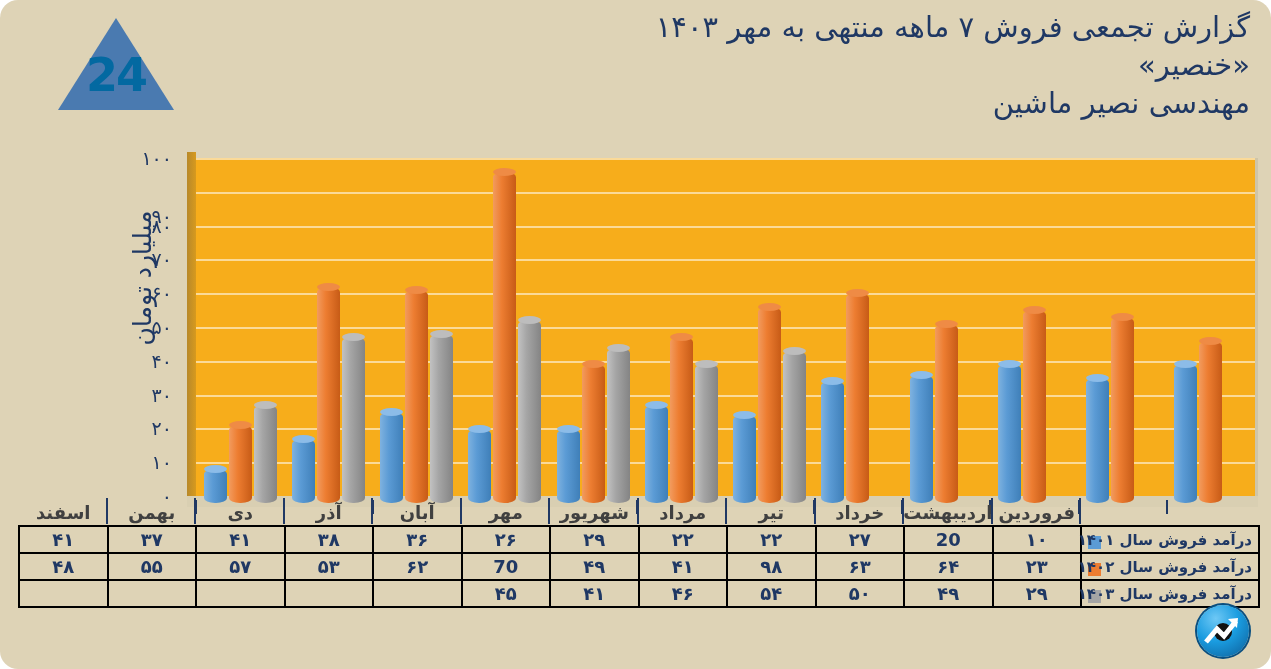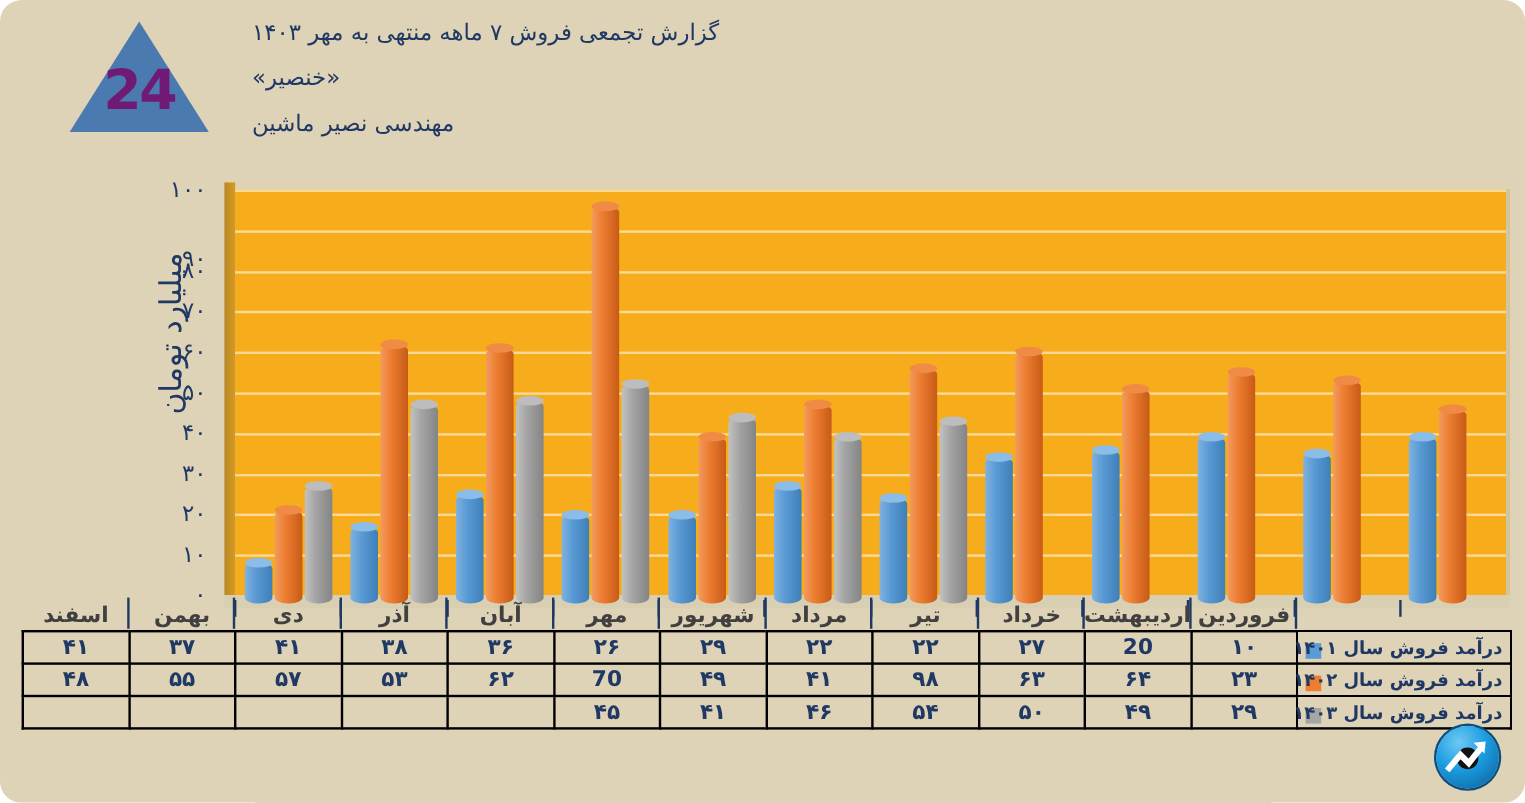--- a/index.html
+++ b/index.html
@@ -32,21 +32,21 @@
     left: 30px; top: 0px;
     width: 0; height: 0;
     border-left: 58px solid transparent;
     border-right: 58px solid transparent;
     border-bottom: 92px solid #4a7ab0;
   }
   #logo-24 {
     position: absolute;
     left: 46px; top: 24px;
     width: 84px; height: 66px;
-    color: #701a75;
+    color: #0369a1;
     font-size: 46px;
     font-weight: bold;
     letter-spacing: -2px;
     text-align: center;
     line-height: 66px;
     font-family: "DejaVu Sans", sans-serif;
   }
   #logo-word {
     position: absolute;
     left: 0; top: 94px;
@@ -57,24 +57,24 @@
     font-weight: bold;
     letter-spacing: 2px;
     font-family: "DejaVu Sans Mono", monospace;
   }
 
   
   #title {
     position: absolute;
     left: 210px; top: 8px;
     width: 1040px;
-    text-align: left;
+    text-align: right;
     direction: rtl;
     color: #1f3864;
-    font-size: 19px;
+    font-size: 29px;
     line-height: 38px;
     font-family: "DejaVu Sans", sans-serif;
   }
   #title .ln { display: block; white-space: nowrap; }
 
   
   #chart-wrap {
     position: absolute;
     left: 100px; top: 152px;
     width: 1165px; height: 348px;

